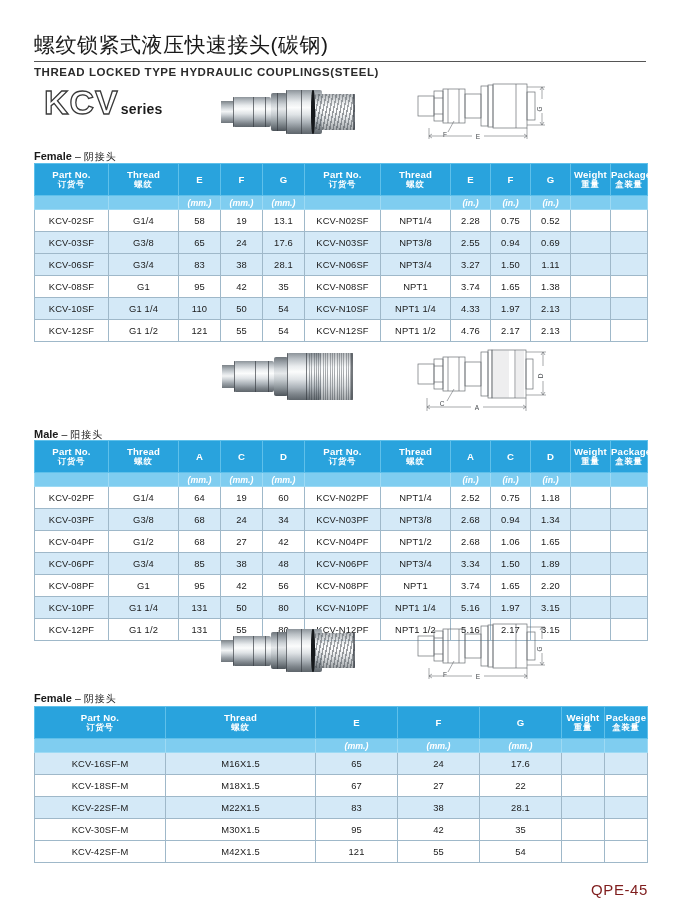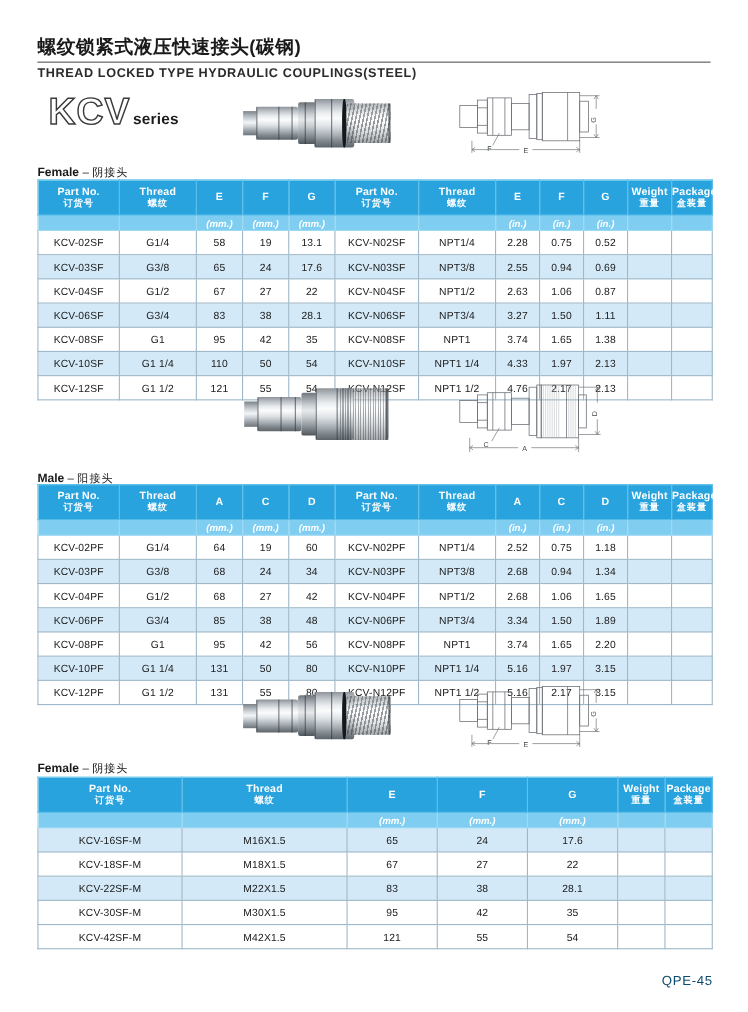--- a/index.html
+++ b/index.html
@@ -21,22 +21,22 @@
   }
 
   
   .header {
     position: absolute;
     left: 34px;
     top: 32px;
     width: 612px;
   }
   .title-cn {
-    font-size: 17px;
-    font-weight: bold;
+    font-size: 21px;
+    font-weight: normal;
     color: #1a1a1a;
     letter-spacing: 0.5px;
     line-height: 1.25;
   }
   .title-rule {
     border-top: 1.5px solid #555;
     margin-top: 3px;
     margin-bottom: 3px;
     width: 612px;
   }
@@ -179,22 +179,22 @@
     letter-spacing: 0.15px;
   }
   table.spec tbody tr.alt td { background: #d4e9f7; }
   table.spec tbody td.blank { }
 
   
   .page-code {
     position: absolute;
     right: 32px;
     bottom: 22px;
-    font-size: 12px;
-    color: #0c4a6e;
+    font-size: 15px;
+    color: #7f1d1d;
     letter-spacing: 0.6px;
   }
 </style>
 </head>
 <body>
 
 <div class="page">
 
   <div class="header">
     <div class="title-cn">螺纹锁紧式液压快速接头(碳钢)</div>
@@ -354,34 +354,20 @@
             <td>24</td>
             <td>17.6</td>
             <td>KCV-N03SF</td>
             <td>NPT3/8</td>
             <td>2.55</td>
             <td>0.94</td>
             <td>0.69</td>
             <td class="blank"></td>
             <td class="blank"></td>
           </tr>
-          <tr>
-            <td>KCV-04SF</td>
-            <td>G1/2</td>
-            <td>67</td>
-            <td>27</td>
-            <td>22</td>
-            <td>KCV-N04SF</td>
-            <td>NPT1/2</td>
-            <td>2.63</td>
-            <td>1.06</td>
-            <td>0.87</td>
-            <td class="blank"></td>
-            <td class="blank"></td>
-          </tr>
           <tr class="alt">
             <td>KCV-06SF</td>
             <td>G3/4</td>
             <td>83</td>
             <td>38</td>
             <td>28.1</td>
             <td>KCV-N06SF</td>
             <td>NPT3/4</td>
             <td>3.27</td>
             <td>1.50</td>

